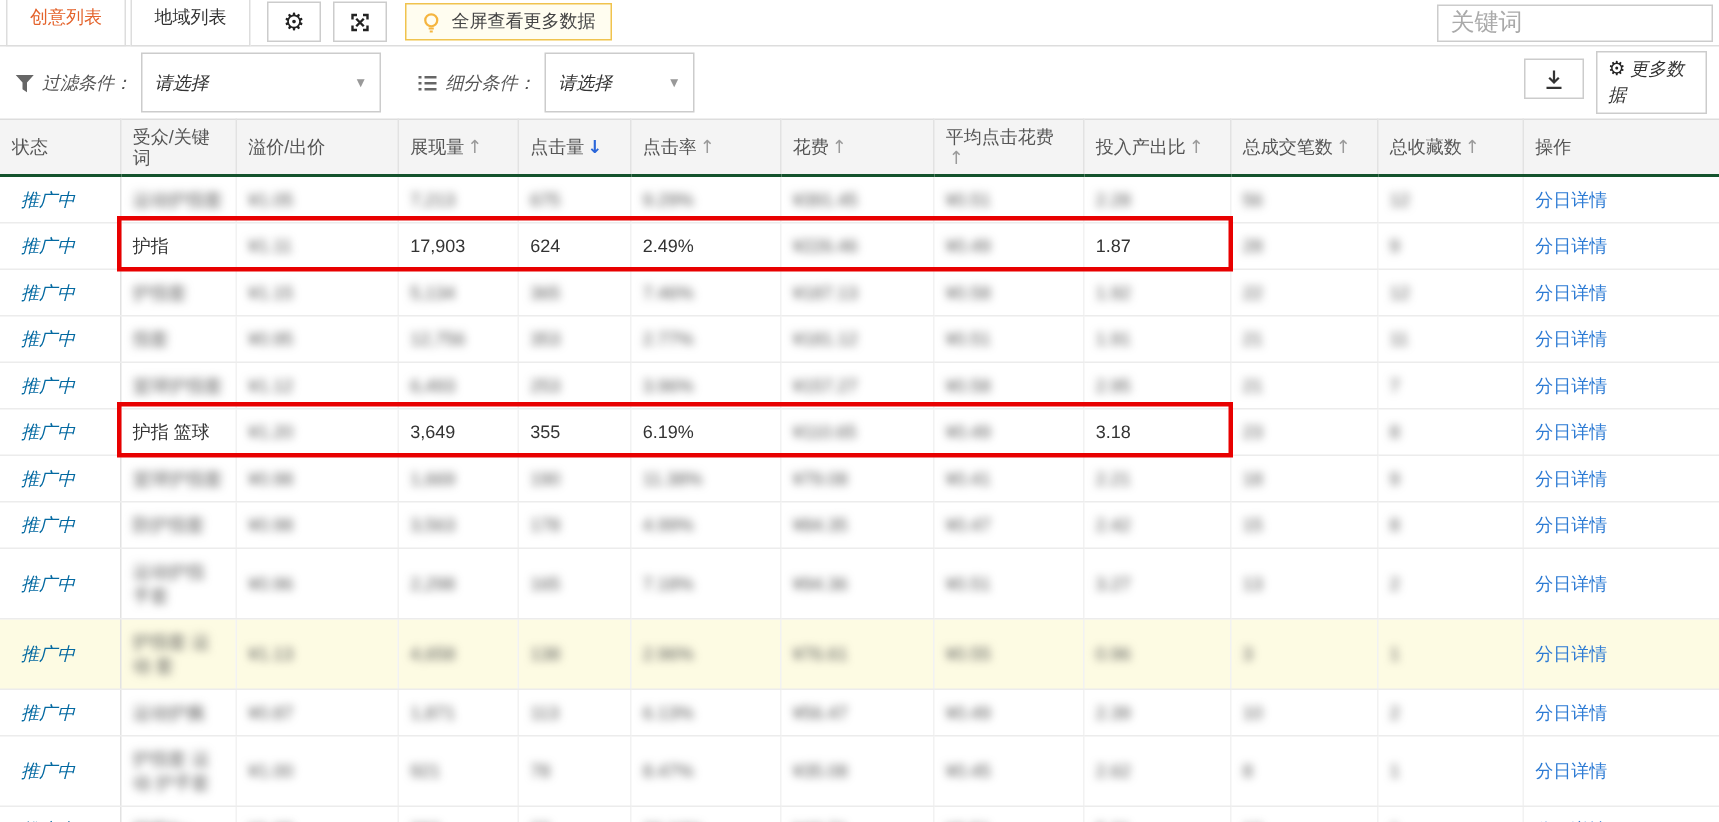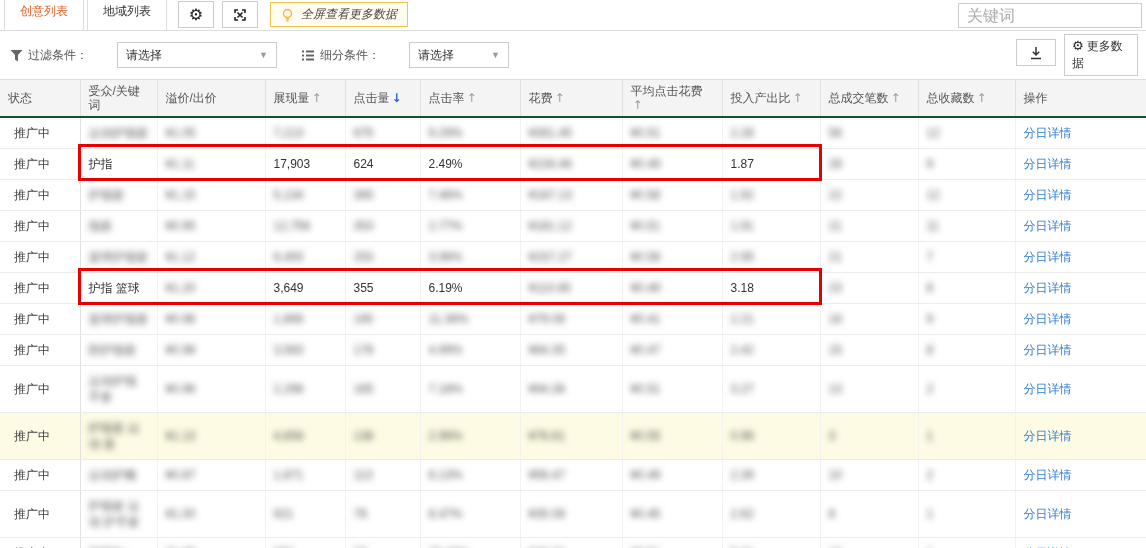--- a/index.html
+++ b/index.html
@@ -16,53 +16,53 @@
   .tab { display:inline-flex; align-items:center; height:39px; padding:0 15px;
          border:1px solid #ddd; background:#fff; margin-right:3px; margin-bottom:-1px; cursor:pointer; }
   .tab.active { font-weight:bold; border-bottom-color:#fff; color:#222; }
   .tab.orange { color:#e4632c; }
   .iconbtn { height:27px; width:36px; border:1px solid #ccc; background:#fff;
              display:inline-flex; align-items:center; justify-content:center;
              margin-left:8px; margin-bottom:2px; cursor:pointer; }
   .gear-glyph { font-family:"DejaVu Sans",sans-serif; font-size:16px; line-height:1; color:#222; }
   .fullscreen-btn { height:25px; border:1px solid #f0c34e; background:#fffdf0;
                     display:inline-flex; align-items:center; gap:7px; padding:0 10px;
-                    margin-left:12px; margin-bottom:3px; color:#444; cursor:pointer;font-style:italic; }
+                    margin-left:12px; margin-bottom:3px; color:#444; cursor:pointer; }
   .search { position:absolute; right:4px; top:3px; width:184px; height:25px;
             border:1px solid #ccc; display:flex; align-items:center; padding:0 6px; background:#fff; }
   .search input { border:none; outline:none; flex:1; font-size:16px; color:#ec4899; background:transparent;
                   font-family:"Liberation Sans","DejaVu Sans",sans-serif; }
   .search input::placeholder { color:#aaa; }
 
   
-  .filterbar { position:relative; height:48px; display:flex; align-items:center; padding:0 10px; }
+  .filterbar { position:relative; height:48px; display:flex; align-items:center; padding:0 10px;font-style:italic; }
   .f-label { color:#555; margin:0 6px 0 5px; }
-  .select { border:1px solid #ccc; height:26px; display:inline-flex; align-items:center;
-            justify-content:space-between; padding:0 8px; background:#fff; cursor:pointer;margin-left:23px; }
+  .select { border:1px solid #ccc; height:40px; display:inline-flex; align-items:center;
+            justify-content:space-between; padding:0 8px; background:#fff; cursor:pointer; }
   .select .caret { font-size:9px; color:#999; margin-left:10px; }
   .sel-filter { width:160px; margin-right:24px; }
   .sel-segment { width:100px; }
   .filter-right { position:absolute; right:8px; top:3px; display:flex; align-items:flex-start; gap:8px; }
   .dl-btn { width:40px; height:27px; border:1px solid #ccc; background:#fff;
             display:inline-flex; align-items:center; justify-content:center; margin-top:5px; cursor:pointer; }
   .more-btn { width:74px; min-height:38px; border:1px solid #ccc; background:#fff;
               padding:3px 7px; line-height:17px; text-align:left; color:#333; cursor:pointer; }
   .more-btn .gear-glyph { font-size:13px; margin-right:3px; }
 
   
   #table-wrap { position:relative; }
   table { border-collapse:collapse; table-layout:fixed; width:1146px; }
   th { background:#f4f4f4; font-weight:normal; color:#555; text-align:left;
        padding:4px 8px; height:34px; border-top:1px solid #ddd; border-bottom:2px solid #14532d;
        border-right:1px solid #e2e2e2; line-height:14px; }
   th:last-child { border-right:none; }
   td { border-bottom:1px solid #ececec; border-right:1px solid #f2f2f2;
        padding:7px 8px; vertical-align:middle; line-height:16px; background:#fff; }
   td:last-child { border-right:none;margin-top:47px; }
-  td.status-cell { padding-left:14px; border-right:1px solid #e2e2e2; color:#404040; }
+  td.status-cell { padding-left:14px; border-right:1px solid #e2e2e2; color:#0369a1;font-style:italic; }
   td.action-cell { border-left:1px solid #e2e2e2; }
   tr.row-yellow td { background:#fdfbe3; }
   .blur { filter:blur(3px); color:#555; user-select:none; }
   a.detail { color:#2d7bd4; text-decoration:none; cursor:pointer; }
   .sort-arrow { color:#9a9a9a; margin-left:2px; font-family:"DejaVu Sans",sans-serif; }
   .sort-arrow.active { color:#2b66d9; font-weight:bold; }
   .red-box { position:absolute; border:3px solid #e80000; pointer-events:none; z-index:5; }
 </style>
 </head>
 <body>

